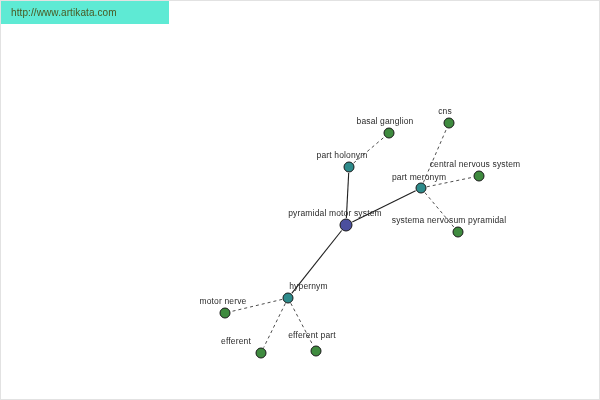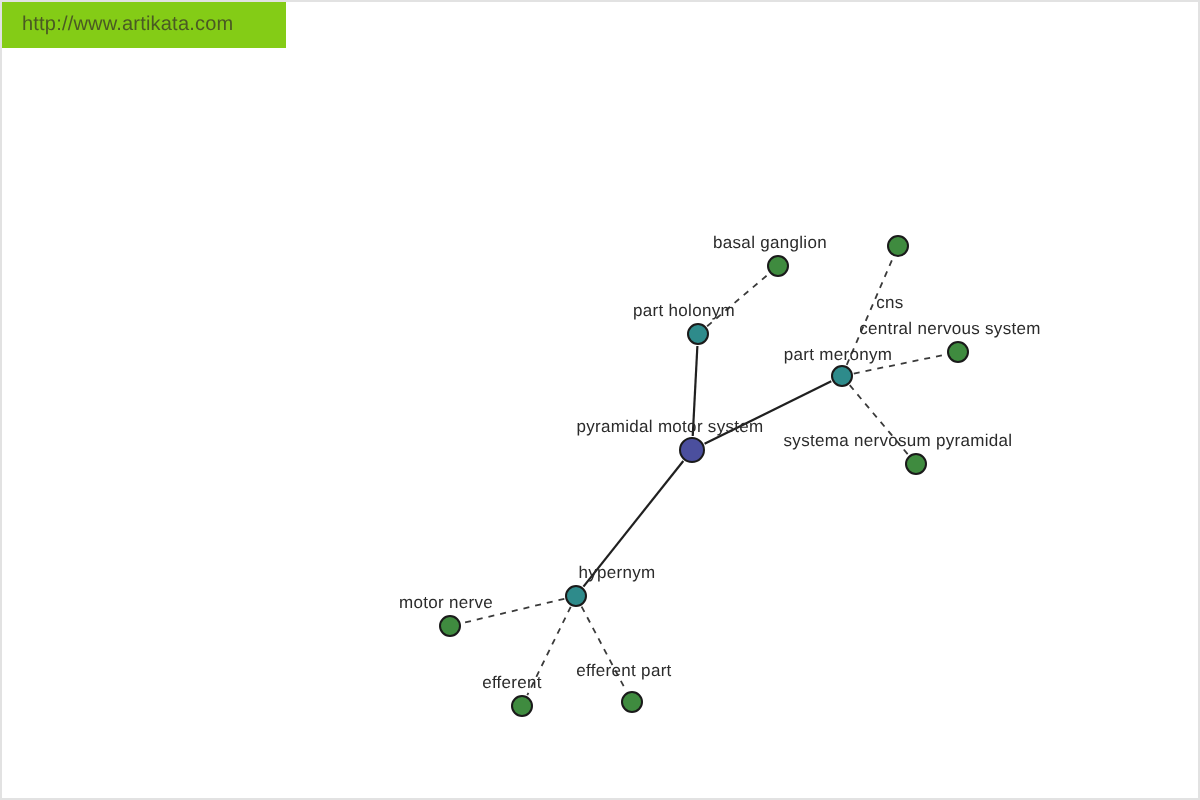--- a/index.html
+++ b/index.html
@@ -14,23 +14,23 @@
     background: #ffffff;
     border: 1px solid #e2e2e2;
     box-sizing: border-box;
     overflow: hidden;
     font-family: "Liberation Sans", sans-serif;
   }
   #urlbar {
     position: absolute;
     left: 0;
     top: 0;
-    width: 142px;
+    width: 168px;
     height: 23px;
-    background: #84cc16;
+    background: #5eead4;
     box-sizing: border-box;
   }
   #urlbar .urltext {
     position: absolute;
     left: 10px;
     top: 6px;
     font-size: 10px;
     color: #4a5a23;
     white-space: nowrap;
     letter-spacing: 0.1px;
@@ -82,29 +82,29 @@
       <div class="node-label" style="left: 334px; top: 212px; color: rgb(43, 43, 43);">pyramidal motor system</div>
       <div class="node-dot" title="pyramidal motor system" style="left: 345px; top: 224px; width: 13px; height: 13px; background: rgb(75, 79, 158); border: 1px solid rgb(26, 26, 26);"></div>
       <div class="node-label" style="left: 341px; top: 154px; color: rgb(43, 43, 43); text-align: right;">part holonym</div>
       <div class="node-dot" title="part holonym" style="left: 348px; top: 166px; width: 11px; height: 11px; background: rgb(46, 139, 139); border: 1px solid rgb(26, 26, 26);"></div>
       <div class="node-label" style="left: 418px; top: 176px; color: rgb(43, 43, 43);">part meronym</div>
       <div class="node-dot" title="part meronym" style="left: 420px; top: 187px; width: 11px; height: 11px; background: rgb(46, 139, 139); border: 1px solid rgb(26, 26, 26);"></div>
       <div class="node-label" style="left: 288px; top: 285px; color: rgb(43, 43, 43); padding-left: 39px;">hypernym</div>
       <div class="node-dot" title="hypernym" style="left: 287px; top: 297px; width: 11px; height: 11px; background: rgb(46, 139, 139); border: 1px solid rgb(26, 26, 26);"></div>
       <div class="node-label" style="left: 384px; top: 120px; color: rgb(43, 43, 43);">basal ganglion</div>
       <div class="node-dot" title="basal ganglion" style="left: 388px; top: 132px; width: 11px; height: 11px; background: rgb(63, 139, 63); border: 1px solid rgb(26, 26, 26);"></div>
-      <div class="node-label" style="left: 444px; top: 110px; color: rgb(43, 43, 43); margin-top: 40px;">cns</div>
+      <div class="node-label" style="left: 444px; top: 110px; color: rgb(43, 43, 43);">cns</div>
       <div class="node-dot" title="cns" style="left: 448px; top: 122px; width: 11px; height: 11px; background: rgb(63, 139, 63); border: 1px solid rgb(26, 26, 26);"></div>
       <div class="node-label" style="left: 474px; top: 163px; color: rgb(43, 43, 43);">central nervous system</div>
       <div class="node-dot" title="central nervous system" style="left: 478px; top: 175px; width: 11px; height: 11px; background: rgb(63, 139, 63); border: 1px solid rgb(26, 26, 26);"></div>
       <div class="node-label" style="left: 448px; top: 219px; color: rgb(43, 43, 43);">systema nervosum pyramidal</div>
       <div class="node-dot" title="systema nervosum centrale" style="left: 457px; top: 231px; width: 11px; height: 11px; background: rgb(63, 139, 63); border: 1px solid rgb(26, 26, 26);"></div>
       <div class="node-label" style="left: 222px; top: 300px; color: rgb(43, 43, 43);">motor nerve</div>
       <div class="node-dot" title="motor nerve" style="left: 224px; top: 312px; width: 11px; height: 11px; background: rgb(63, 139, 63); border: 1px solid rgb(26, 26, 26);"></div>
-      <div class="node-label" style="left: 255px; top: 340px; color: rgb(43, 43, 43); text-align: right;">efferent</div>
+      <div class="node-label" style="left: 235px; top: 340px; color: rgb(43, 43, 43); text-align: right;">efferent</div>
       <div class="node-dot" title="efferent" style="left: 260px; top: 352px; width: 11px; height: 11px; background: rgb(63, 139, 63); border: 1px solid rgb(26, 26, 26);"></div>
       <div class="node-label" style="left: 311px; top: 334px; color: rgb(43, 43, 43);">efferent part</div>
       <div class="node-dot" title="efferent nerve" style="left: 315px; top: 350px; width: 11px; height: 11px; background: rgb(63, 139, 63); border: 1px solid rgb(26, 26, 26);"></div>
     </div>
 
   <div id="urlbar">
     <span class="urltext">http://www.artikata.com</span>
   </div>
 
 </div>

